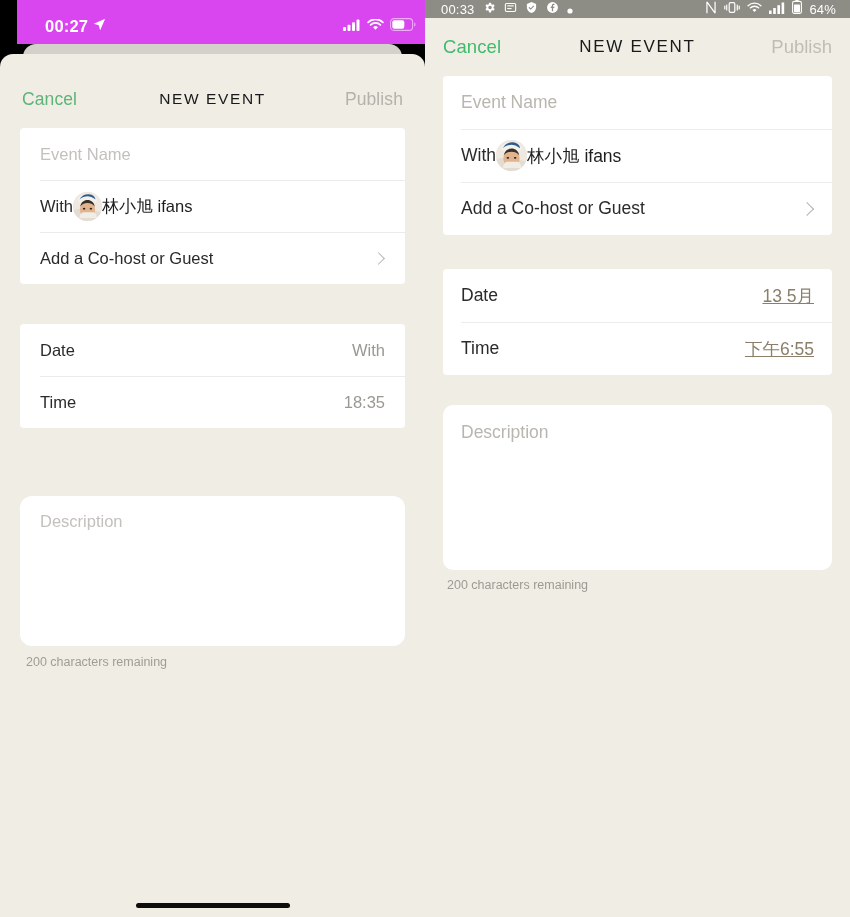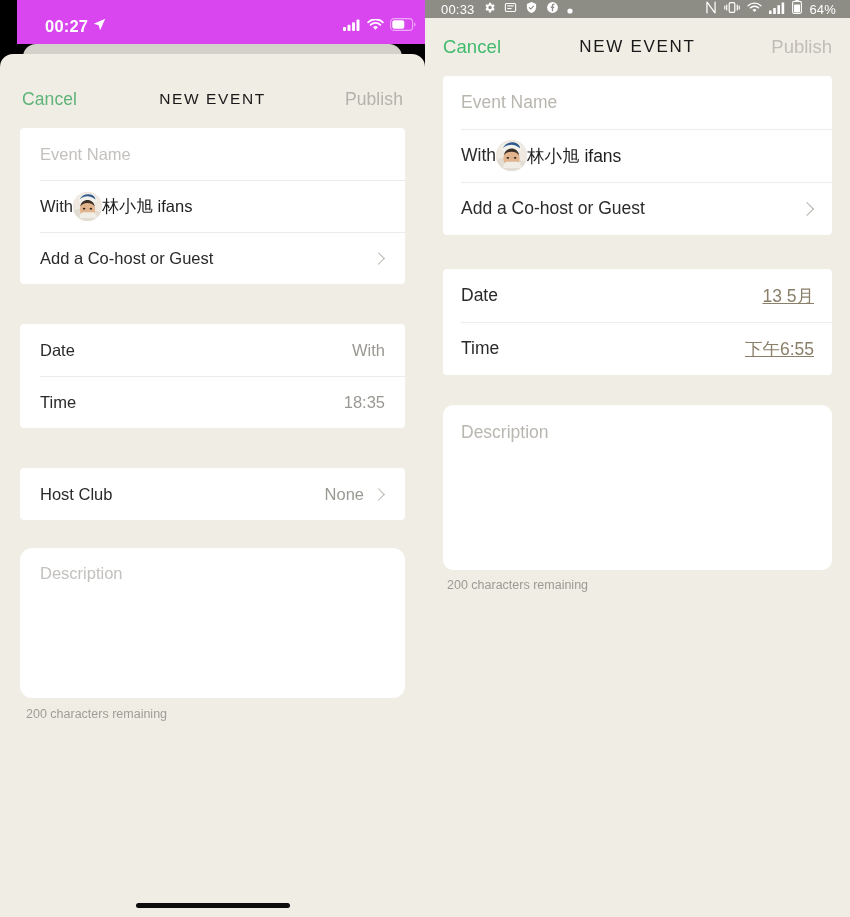--- a/index.html
+++ b/index.html
@@ -275,27 +275,20 @@
             <span class="row-value">With</span>
           </div>
           <div class="row">
             <span class="row-label">Time</span>
             <span class="row-value">18:35</span>
           </div>
         </div>
 
         <div class="gap-40"></div>
 
-        <div class="card">
-          <div class="row">
-            <span class="row-label">Host Club</span>
-            <span class="row-value">None</span>
-            <span class="chev after-value"></span>
-          </div>
-        </div>
 
         <div class="gap-28"></div>
 
         <div class="desc-card">
           <span class="desc-placeholder">Description</span>
         </div>
         <div class="char-count">200 characters remaining</div>
 
       </div>
     </div>

